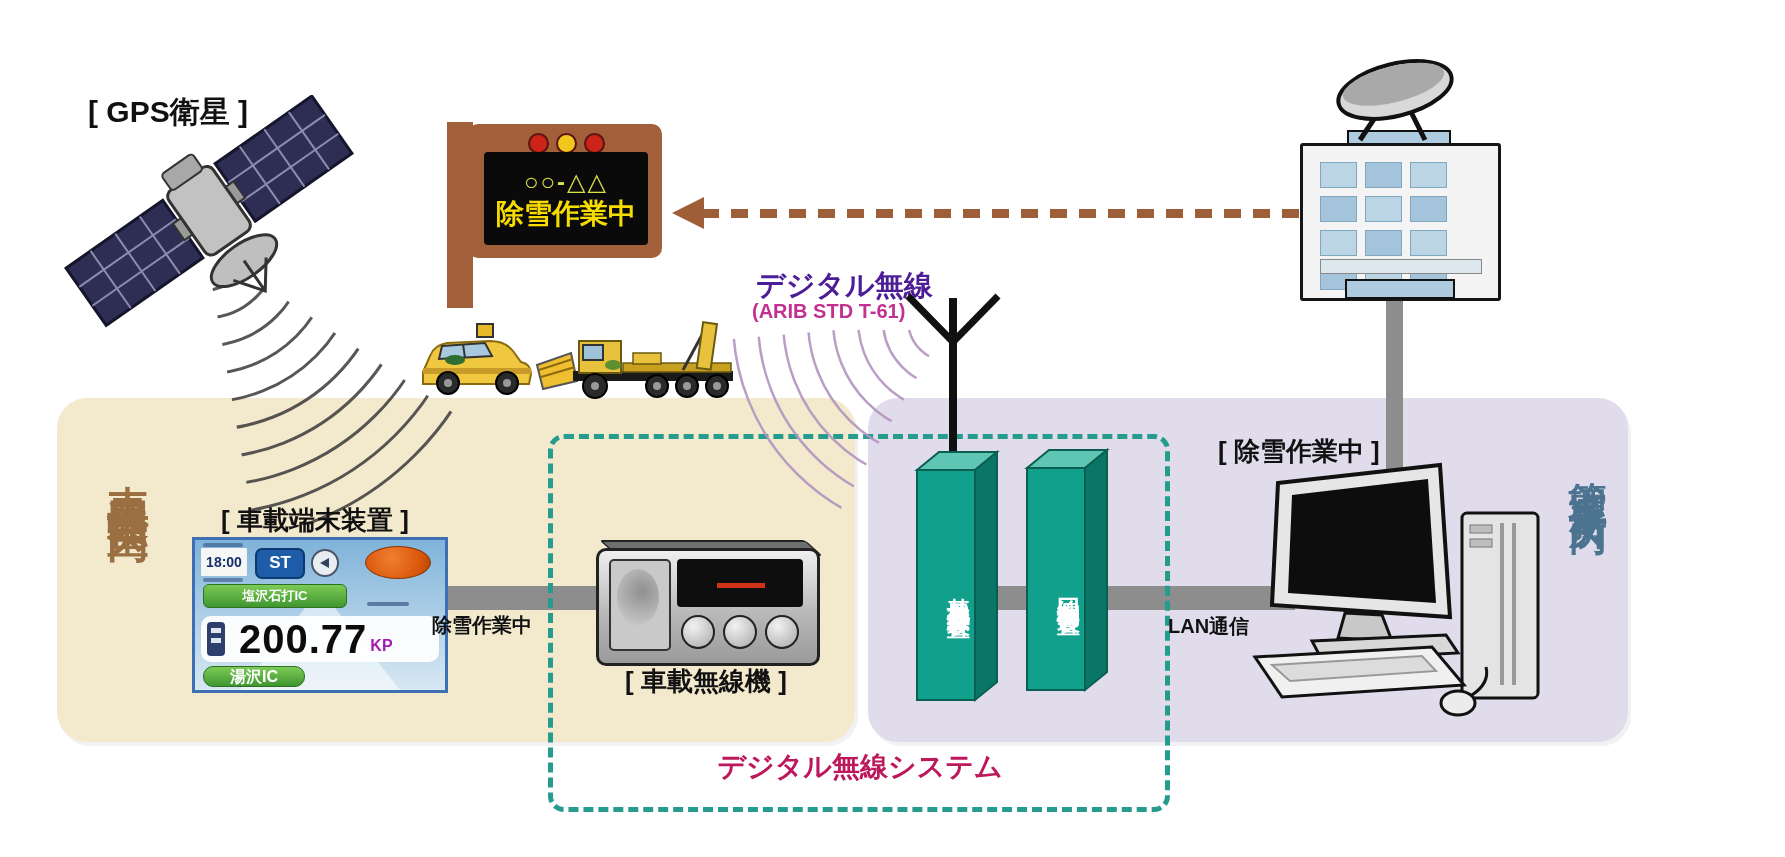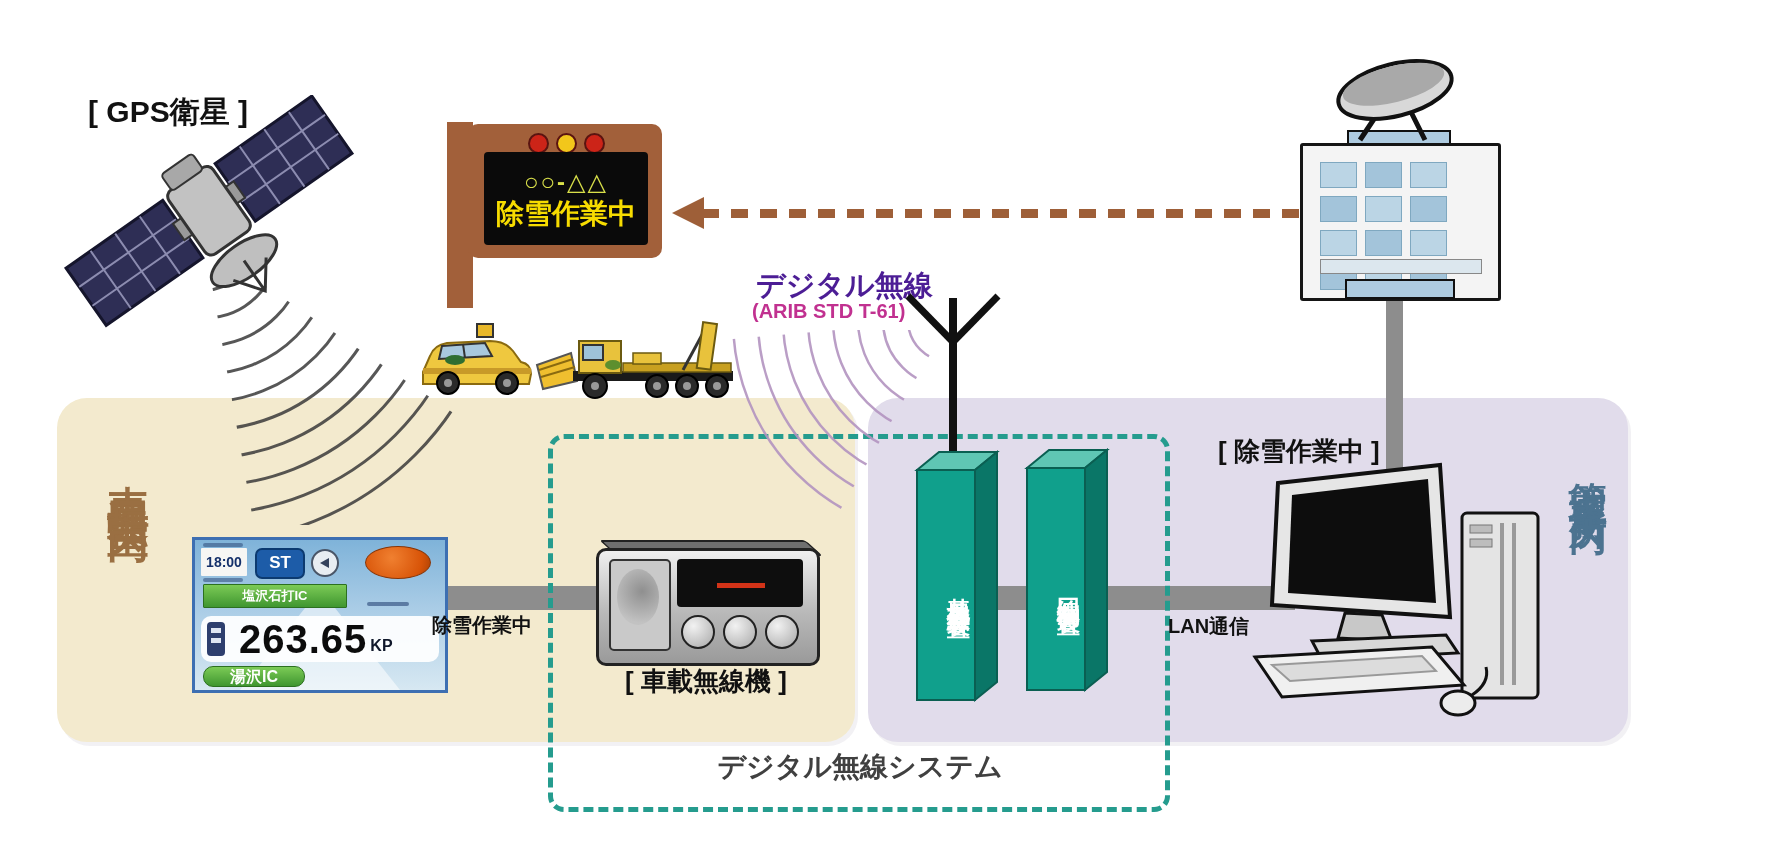--- a/index.html
+++ b/index.html
@@ -41,29 +41,29 @@
   #st-badge{position:absolute;left:60px;top:8px;width:46px;height:27px;background:#1D5CA8;border:2px solid #0C3A70;
      border-radius:7px;color:#fff;font-size:17px;font-weight:bold;text-align:center;line-height:26px;}
   #speaker-circ{position:absolute;left:116px;top:9px;width:24px;height:24px;border:2px solid #4a5668;
      border-radius:50%;background:#e8edf2;}
   #speaker-circ::after{content:"";position:absolute;left:7px;top:7px;width:0;height:0;
      border-top:5px solid transparent;border-bottom:5px solid transparent;border-right:9px solid #34425c;}
   #orange-btn{position:absolute;left:170px;top:6px;width:64px;height:31px;border-radius:50%;
      background:radial-gradient(circle at 40% 35%,#F08030,#D85408 70%,#A84004);border:1px solid #8a3505;}
   .ic-pill{position:absolute;background:linear-gradient(180deg,#7CCB56,#3F9630);border:1px solid #2c7020;
      color:#fff;font-weight:bold;text-align:center;}
-  #ic-top{left:8px;top:44px;width:142px;height:22px;border-radius:1px;font-size:13px;line-height:22px;}
+  #ic-top{left:8px;top:44px;width:142px;height:22px;border-radius:6px;font-size:13px;line-height:22px;}
   #ic-bottom{left:8px;top:126px;width:100px;height:19px;border-radius:10px;font-size:16px;line-height:19px;}
   #kp-strip{position:absolute;left:6px;top:76px;width:238px;height:46px;background:rgba(255,255,255,.93);
      border-radius:10px;display:flex;align-items:center;}
   #kp-icon{width:18px;height:34px;margin-left:6px;background:#2e3f6e;border-radius:4px;position:relative;}
   #kp-icon::before{content:"";position:absolute;left:4px;top:6px;width:10px;height:5px;background:#dfe6f2;}
   #kp-icon::after{content:"";position:absolute;left:4px;top:16px;width:10px;height:5px;background:#dfe6f2;}
   #kp-value{font-size:40px;font-weight:bold;color:#0c0c0c;margin-left:14px;letter-spacing:1px;}
-  #kp-unit{font-size:16px;font-weight:bold;color:#0f172a;margin:14px 0 0 3px;}
+  #kp-unit{font-size:16px;font-weight:bold;color:#a21caf;margin:14px 0 0 3px;}
   
   #radio-body{left:596px;top:548px;width:218px;height:112px;border:3px solid #222;border-radius:10px;
      background:linear-gradient(180deg,#EFEFEF,#B9B9B9 55%,#9A9A9A);}
   #radio-top3d{left:608px;top:540px;width:202px;height:12px;background:#6f6f6f;border:2px solid #222;
      transform:skewX(48deg);border-radius:3px;}
   #radio-speaker{position:absolute;left:10px;top:8px;width:58px;height:88px;background:#C9C9C9;
      border:2px solid #333;border-radius:5px;}
   #radio-speaker::after{content:"";position:absolute;left:6px;top:8px;width:42px;height:56px;border-radius:50%;
      background:radial-gradient(circle at 60% 40%,#8f8f8f,#c2c2c2 75%);}
   #radio-display{position:absolute;left:78px;top:8px;width:126px;height:48px;background:#0E0E0E;border-radius:4px;}
@@ -79,21 +79,21 @@
   #board-grid .win{width:35px;height:24px;border:1px solid #7FA8C0;background:#BBD5E5;}
   #board-grid .win:nth-child(2n){background:#A3C4DA;}
   #board-lightbar{position:absolute;left:17px;top:113px;width:160px;height:13px;background:#DCE7EE;border:1px solid #888;}
   #board-tab{position:absolute;left:42px;top:133px;width:106px;height:16px;background:#AECBE0;border:2px solid #111;}
   #board-mount{left:1347px;top:130px;width:100px;height:15px;background:#AECBE0;border:2px solid #111;}
   #board-pole{left:1386px;top:293px;width:17px;height:192px;background:#8D8D8D;}
   
   #patents{left:1460px;top:747px;font-size:20px;font-weight:bold;color:#101010;line-height:26px;}
   #digital-radio-title{left:756px;top:266px;color:#4c1d95;font-size:29px;}
   #arib-label{left:752px;top:300px;color:#C13190;font-size:20px;}
-  #system-label{left:640px;top:748px;width:440px;text-align:center;color:#404040;font-size:28px;}
+  #system-label{left:640px;top:748px;width:440px;text-align:center;color:#be185d;font-size:28px;}
 </style>
 </head>
 <body>
 
 <div id="canvas">
 
   <div class="zone" id="zone-left"></div>
   <div class="zone" id="zone-right"></div>
 
   <div class="bar" style="left:440px;top:586px;width:164px;height:24px;"></div>
@@ -218,33 +218,34 @@
   </div>
 
   <div class="abs" style="left:898px;top:290px;width:110px;height:182px;">
     <svg width="110" height="182" viewBox="0 0 110 182">
       <line x1="55" y1="8" x2="55" y2="182" stroke="#111" stroke-width="8"></line>
       <line x1="55" y1="52" x2="10" y2="6" stroke="#111" stroke-width="7"></line>
       <line x1="55" y1="52" x2="100" y2="6" stroke="#111" stroke-width="7"></line>
     </svg>
   </div>
 
+  <div class="lbl" style="left:170px;top:503px;width:290px;text-align:center;font-size:26px;">[ 車載端末装置 ]</div>
   <div class="abs" id="terminal-screen">
     <div id="road-graphic"></div>
     <div id="time-box">18:00</div>
     <div class="micro-line" style="left:8px;top:3px;width:40px;"></div>
     <div class="micro-line" style="left:8px;top:38px;width:40px;"></div>
     <div class="micro-line" style="left:172px;top:62px;width:42px;background:#1d3a6e;"></div>
     <div id="st-badge">ST</div>
     <div id="speaker-circ"></div>
     <div id="orange-btn"></div>
     <div class="ic-pill" id="ic-top">塩沢石打IC</div>
     <div id="kp-strip">
       <div id="kp-icon"></div>
-      <div id="kp-value">263.65</div>
+      <div id="kp-value">200.77</div>
       <div id="kp-unit">KP</div>
     </div>
     <div class="ic-pill" id="ic-bottom">湯沢IC</div>
   </div>
 
   <div class="lbl" style="left:432px;top:612px;font-size:20px;">除雪作業中</div>
 
   <div class="abs" id="radio-top3d"></div>
   <div class="abs" id="radio-body">
     <div id="radio-speaker"></div>

